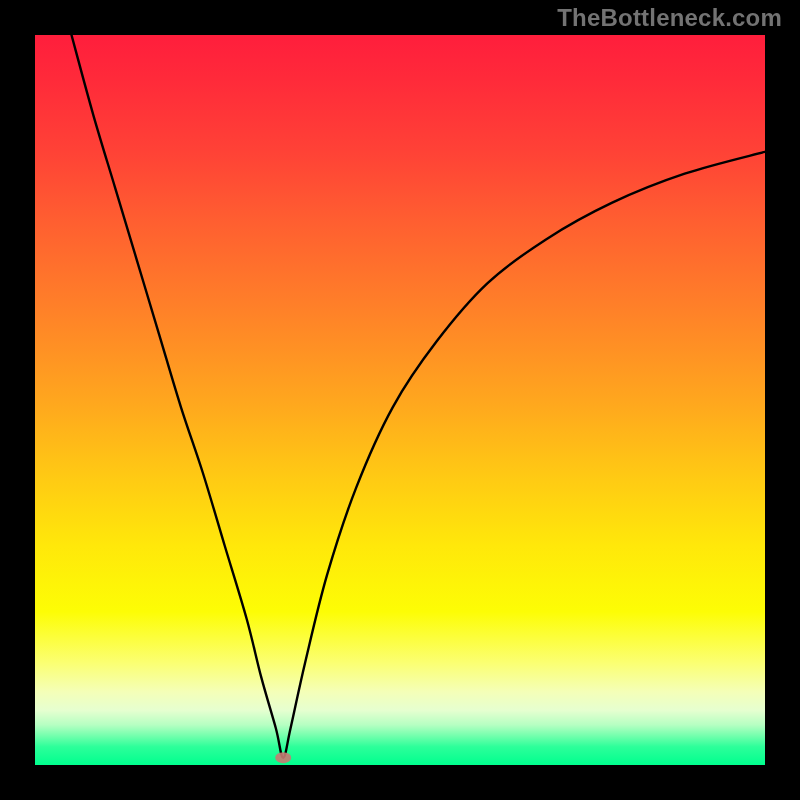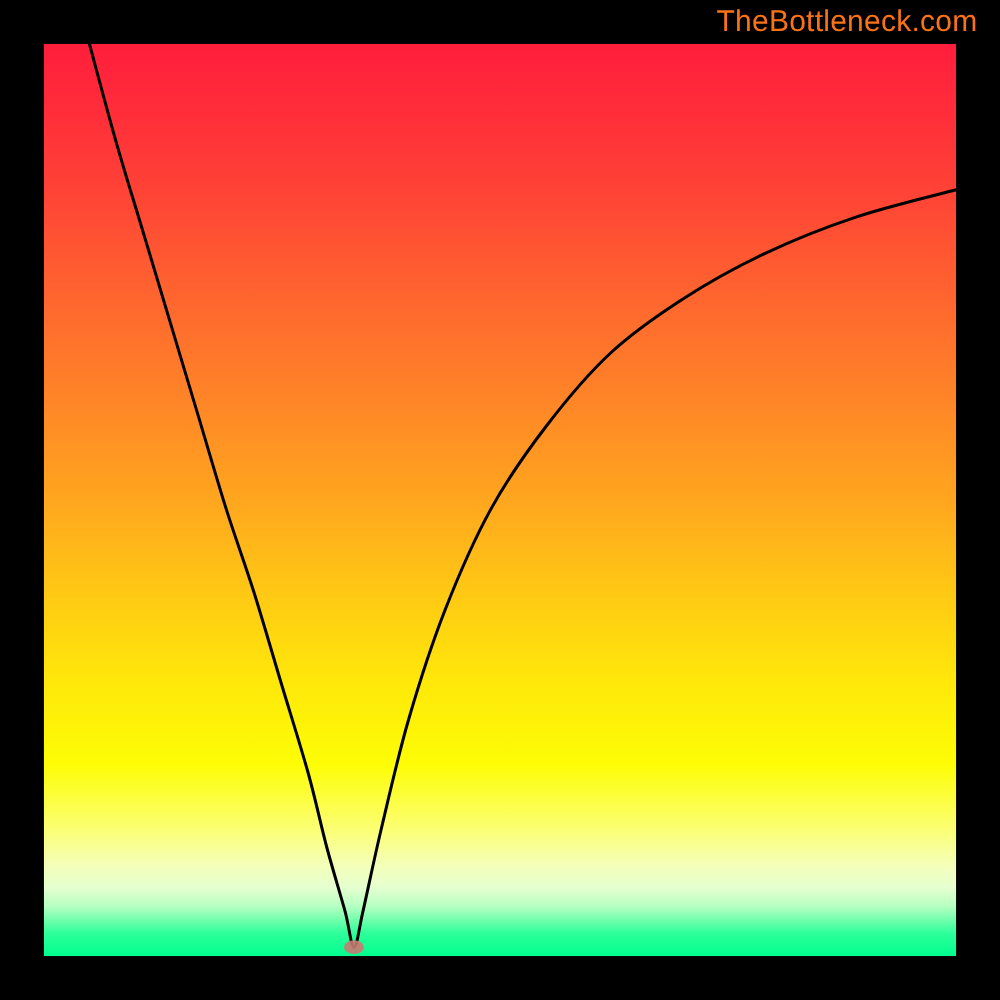--- a/index.html
+++ b/index.html
@@ -55,22 +55,22 @@
   }
   .minimum-dot {
     fill: #c97a72;
     opacity: 0.9;
   }
   .branding {
     position: absolute;
     top: 4px;
     right: 18px;
     font-size: 24px;
-    font-weight: 400;
-    color: #f97316;
+    font-weight: 700;
+    color: #737373;
     letter-spacing: 0.2px;
   }
 </style>
 </head>
 <body>
 
 <div class="stage">
 
   <div class="branding">TheBottleneck.com</div>
 

